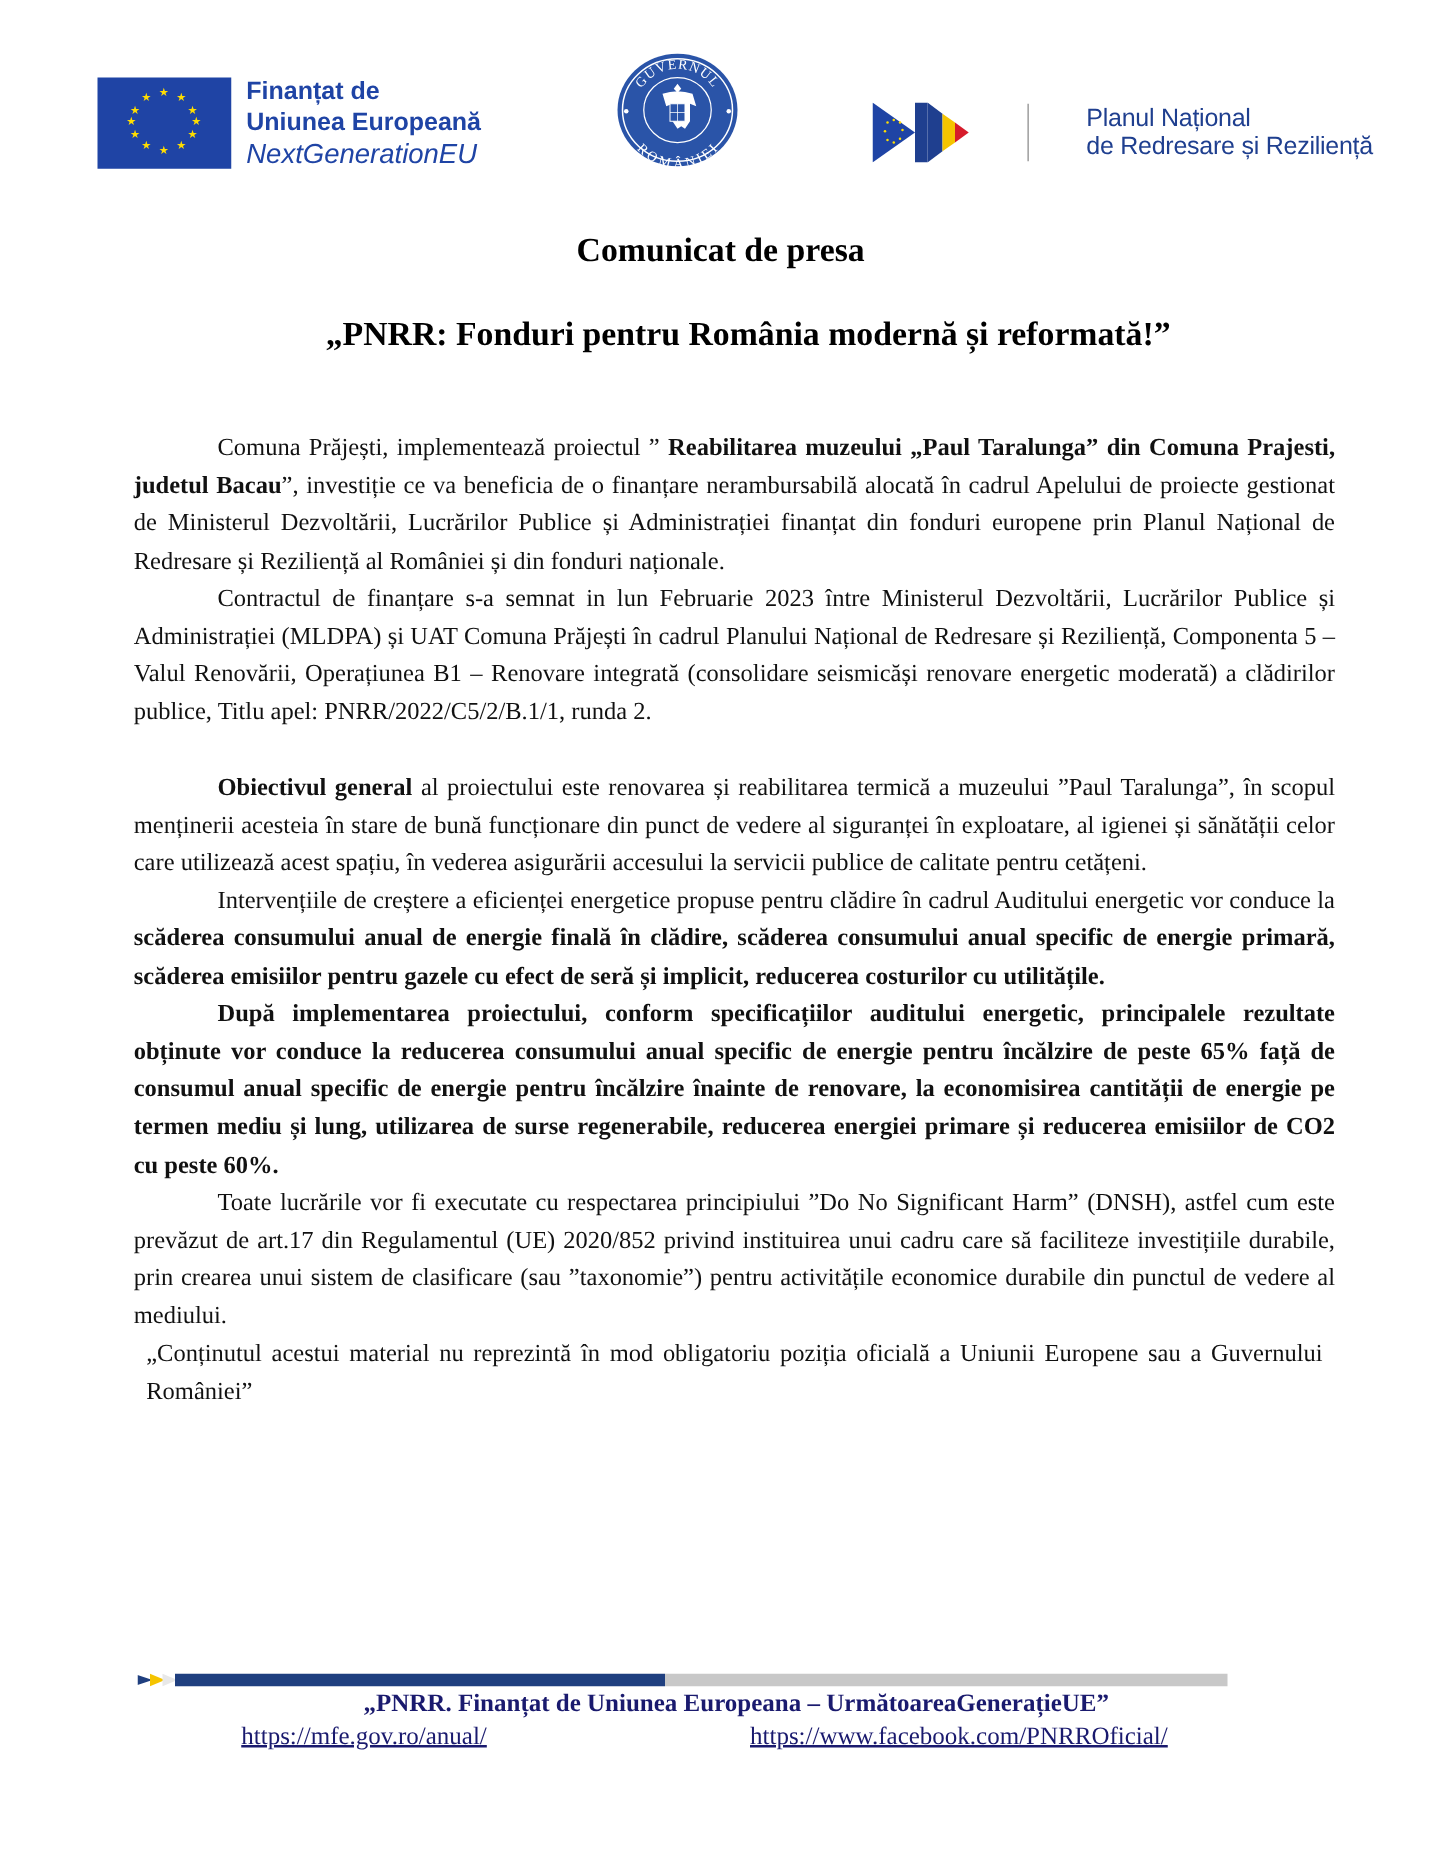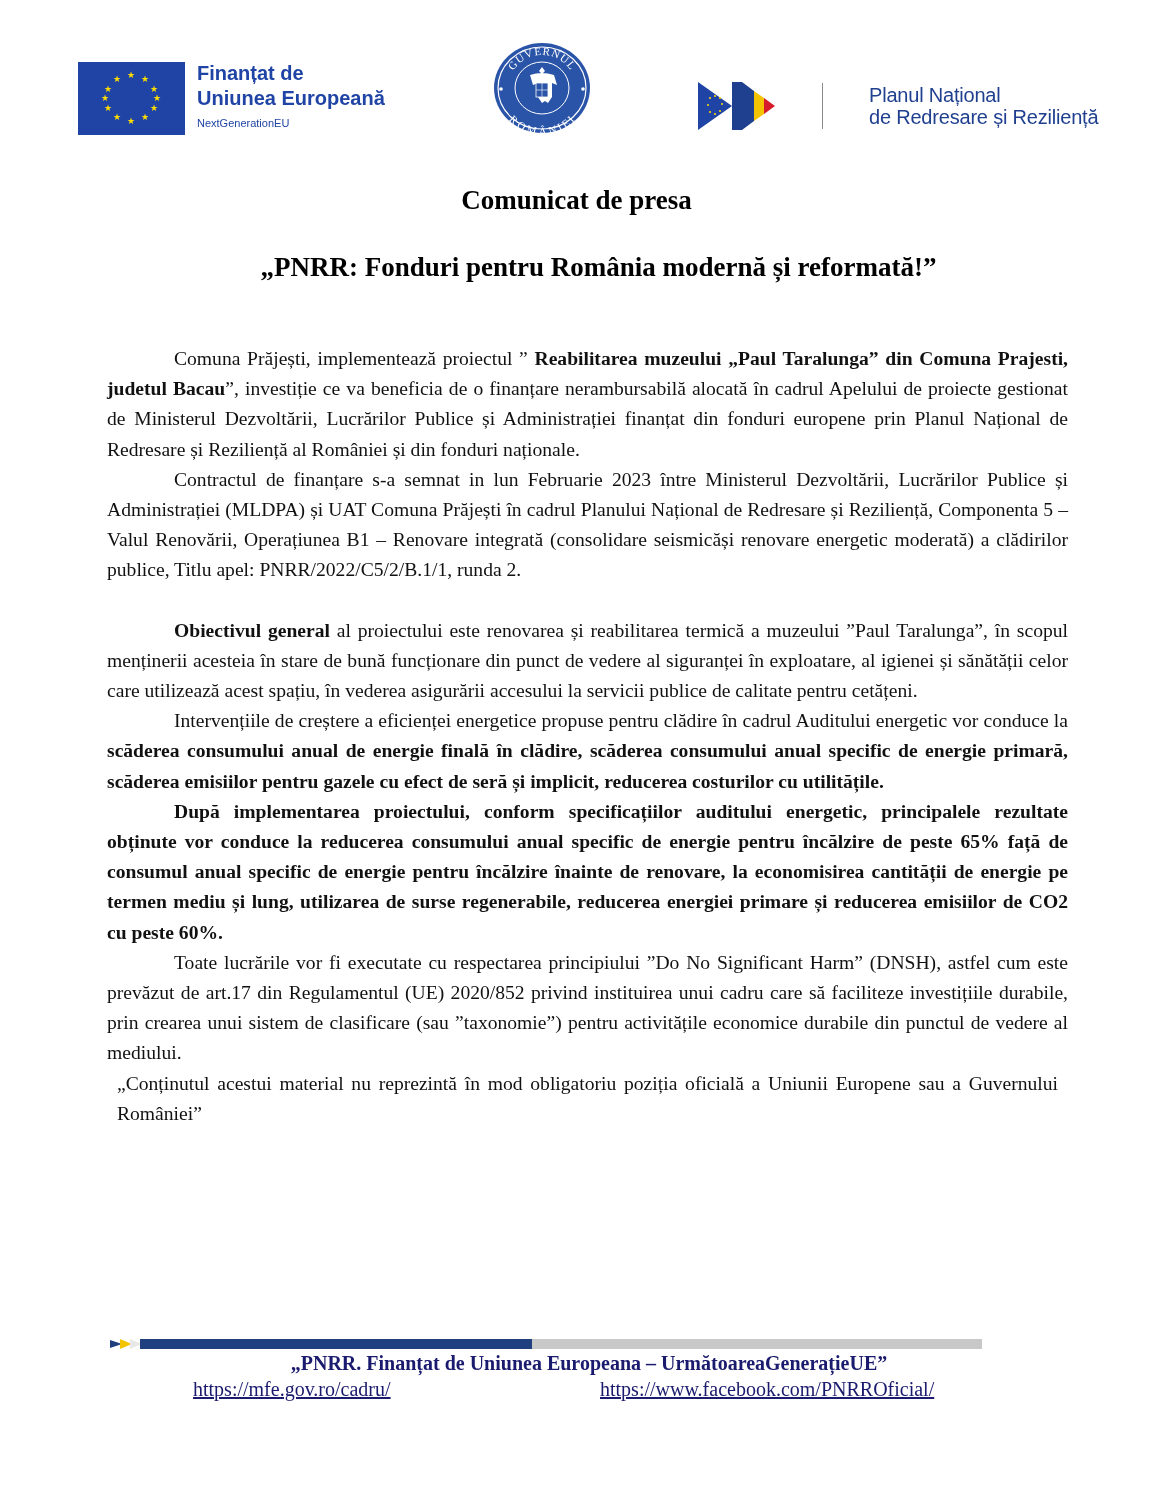--- a/index.html
+++ b/index.html
@@ -6,21 +6,21 @@
   body { width: 1153px; height: 1500px; position: relative; overflow: hidden;
          font-family: "Liberation Serif", "DejaVu Serif", serif; color: #111; }
 
   
   .logo-eu { position: absolute; left: 78px; top: 61px; display: flex; align-items: center; }
   .eu-flag { width: 107px; height: 73px; background: #1f44a5; position: relative; }
   .eu-flag .star { position: absolute; color: #ffdd00; font-size: 9px; line-height: 9px;
                    font-family: "DejaVu Sans", sans-serif; }
   .eu-text { margin-left: 12px; font-family: "Liberation Sans", "DejaVu Sans", sans-serif; color: #1f44a5; }
   .eu-text .l1, .eu-text .l2 { font-size: 20px; font-weight: bold; line-height: 25px; }
-  .eu-text .l3 { font-size: 11px; line-height: 24px; }
+  .eu-text .l3 { font-size: 22px; line-height: 24px; font-style: italic; }
 
   .logo-gov { position: absolute; left: 492px; top: 41px; width: 99px; height: 93px; }
 
   .logo-pnrr { position: absolute; left: 698px; top: 82px; display: flex; align-items: center; gap: 41px; }
   .pnrr-mark { width: 80px; height: 48px; position: relative; }
   .pnrr-divider { width: 1px; height: 46px; background: #8a8a8a; margin: 0 5px 0 3px; }
   .pnrr-text { font-family: "Liberation Sans", "DejaVu Sans", sans-serif; color: #1f3f8f;
                font-size: 20px; line-height: 22px; letter-spacing: -0.2px; }
 
   
@@ -139,14 +139,14 @@
 <div class="footer-bar">
   <svg width="32" height="14" viewBox="0 0 32 14" style="position:absolute;left:0;top:1px">
     <polygon points="0,3 12,7 0,11" fill="#1f3f7f"></polygon>
     <polygon points="10,2 22,7 10,12" fill="#f5c400"></polygon>
     <polygon points="20,2 32,7 20,12" fill="#e8e8e8"></polygon>
   </svg>
   <div class="blue"></div>
   <div class="grey"></div>
 </div>
 <div class="footer-slogan">„PNRR. Finanțat de Uniunea Europeana – UrmătoareaGenerațieUE”</div>
-<a class="footer-link link-1">https://mfe.gov.ro/cadru/</a>
+<a class="footer-link link-1">https://mfe.gov.ro/anual/</a>
 <a class="footer-link link-2">https://www.facebook.com/PNRROficial/</a>
 
 </body></html>

